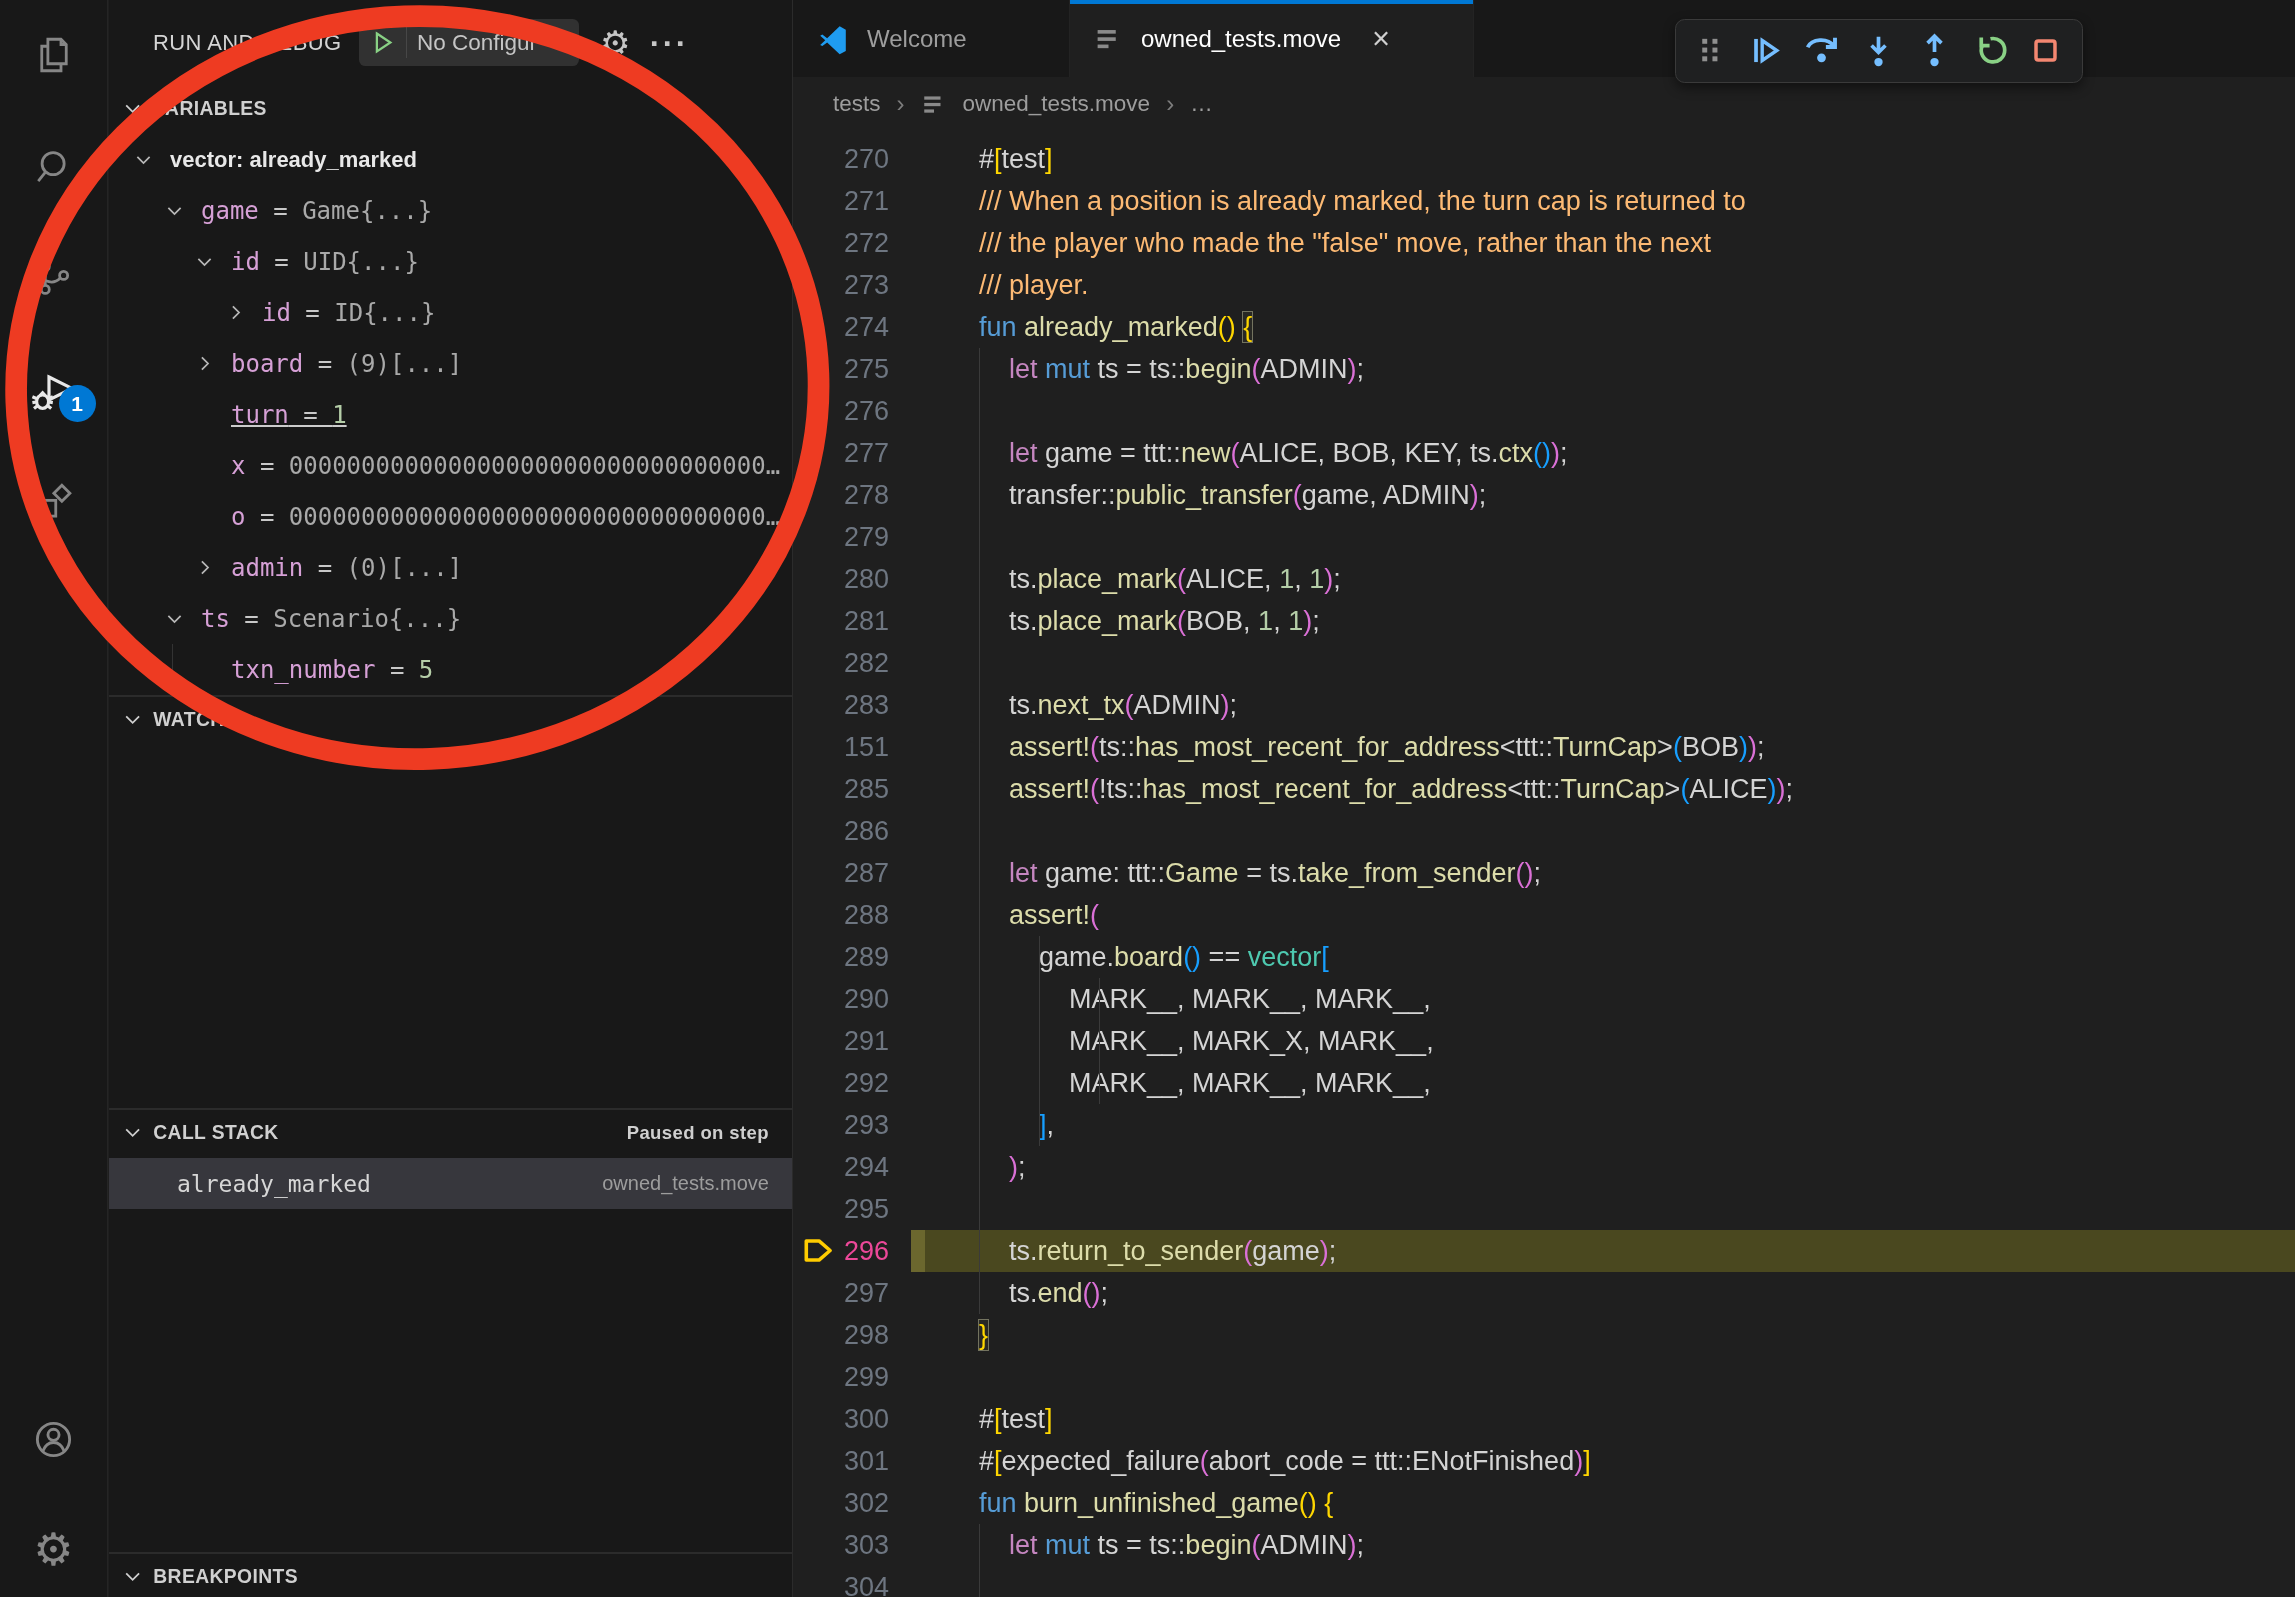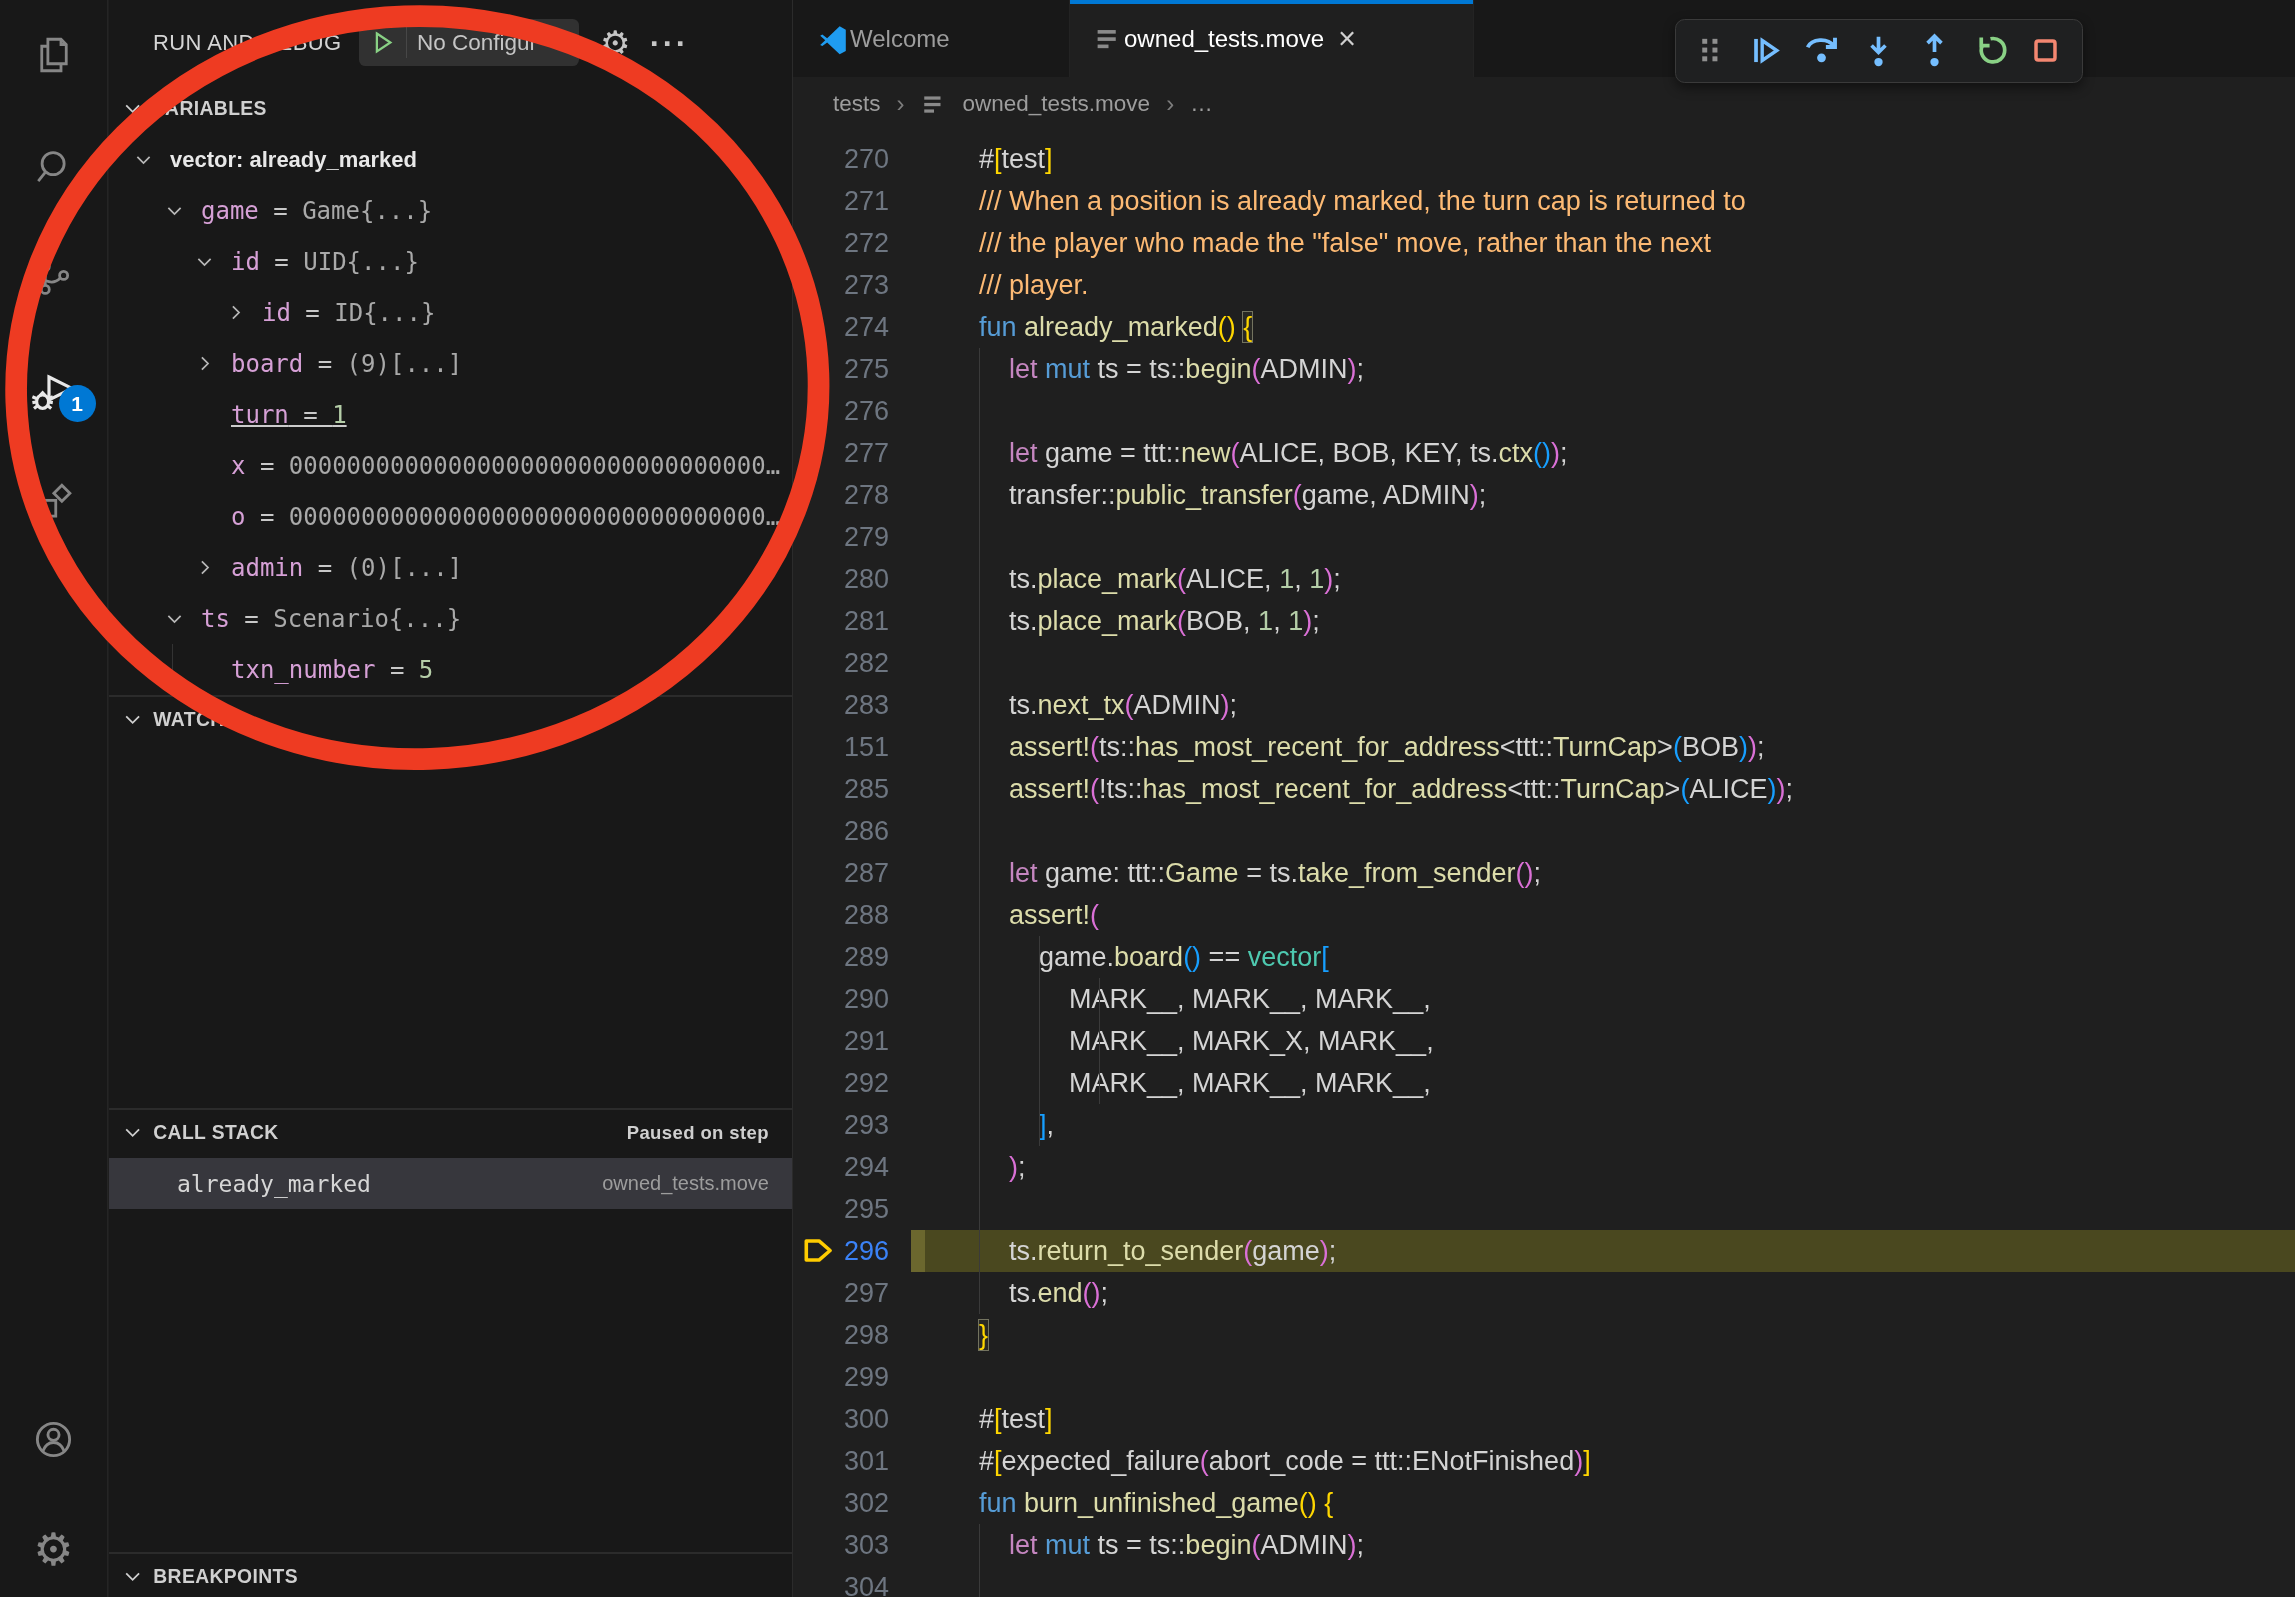--- a/index.html
+++ b/index.html
@@ -40,36 +40,36 @@
   .scope{font-family:"Liberation Sans",sans-serif;font-weight:700;font-size:22px;color:#e8e8e8}
   .vguide{position:absolute;left:63px;top:0;bottom:0;border-left:1.6px solid #333}
 
   .frame{height:51px;background:#37373d;display:flex;align-items:center;padding:0 24px 0 68px;
          font-family:"DejaVu Sans Mono",monospace;font-size:23px;color:#d6d6d6}
   .frame .file{margin-left:auto;font-family:"Liberation Sans",sans-serif;font-size:20px;color:#9d9d9d}
 
   
   .editor{position:absolute;left:792px;top:0;right:0;bottom:0;background:#1f1f1f;border-left:0.8px solid #2b2b2b}
   .tabstrip{position:absolute;top:0;left:0;right:0;height:77px;background:#181818;display:flex}
-  .tab{display:flex;align-items:center;gap:1px;padding:12px 24px;font-size:24px;color:#9d9d9d;box-sizing:border-box;border-right:0.8px solid #232323}
+  .tab{display:flex;align-items:center;gap:18px;padding:12px 24px;font-size:24px;color:#9d9d9d;box-sizing:border-box;border-right:0.8px solid #232323}
   .tab.welcome{width:277px}
   .tab.active{width:404px;background:#1f1f1f;color:#fff;box-shadow:inset 0 4px 0 #0078d4}
   .tab .close{margin-left:13px;font-size:31px;color:#cfcfcf;line-height:1}
   .breadcrumbs{position:absolute;top:77px;left:0;right:0;height:53px;display:flex;align-items:center;gap:16px;
                padding-left:40px;font-size:22.5px;color:#9d9d9d;background:#1f1f1f}
   .bsep{color:#7d7d7d;font-size:24px}
 
   .code{position:absolute;top:130px;left:0;right:0;bottom:0;overflow:hidden;padding-top:8px}
   .cl{display:flex;height:42px;position:relative;font-family:Liberation Sans, sans-serif;font-size:27px;line-height:42px}
   .ln{width:96px;flex:none;text-align:right;color:#6e7681;position:relative;z-index:2}
   .lc{margin-left:90px;white-space:pre;position:relative;z-index:1;flex:1}
   .gd{position:absolute;top:0;bottom:0;border-left:1.6px solid #3a3a3a}
   .cl.cur::before{content:"";position:absolute;left:118px;right:0;top:0;bottom:0;background:#4a481f}
   .cl.cur::after{content:"";position:absolute;left:118px;width:13.7px;top:0;bottom:0;background:#6b672e}
-  .cl.cur .ln{color:#3b82f6}
+  .cl.cur .ln{color:#ec4899}
   .marker{position:absolute;left:9.7px;top:7.2px}
 
   .fg{color:#d4d4d4}.kw{color:#569cd6}.ctl{color:#c586c0}.fn{color:#dcdcaa}.cm{color:#fdba74}
   .num{color:#b5cea8}.ty{color:#4ec9b0}.b1{color:#ffd700}.b2{color:#da70d6}.b3{color:#179fff}
   .b1m{color:#ffd700;outline:1.6px solid #73735f;outline-offset:-0.8px;background:rgba(85,85,60,.18)}
 
   
   .dbg-toolbar{position:absolute;left:1675px;top:18.5px;width:406px;height:62px;background:#1f2021;border:1.6px solid #3a3a3a;
                border-radius:9.7px;display:flex;align-items:center;justify-content:space-evenly;z-index:10;
                box-shadow:0 4.8px 11.3px rgba(0,0,0,.45)}

